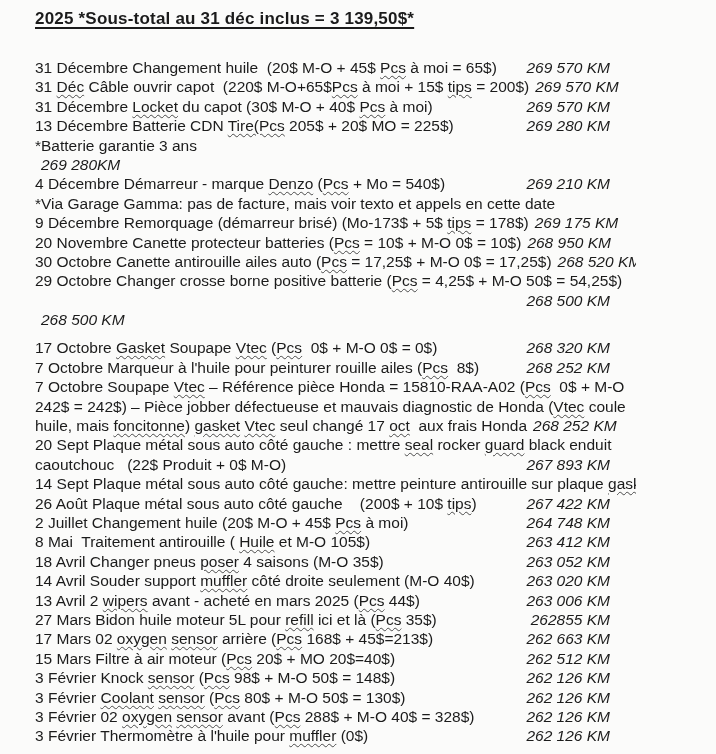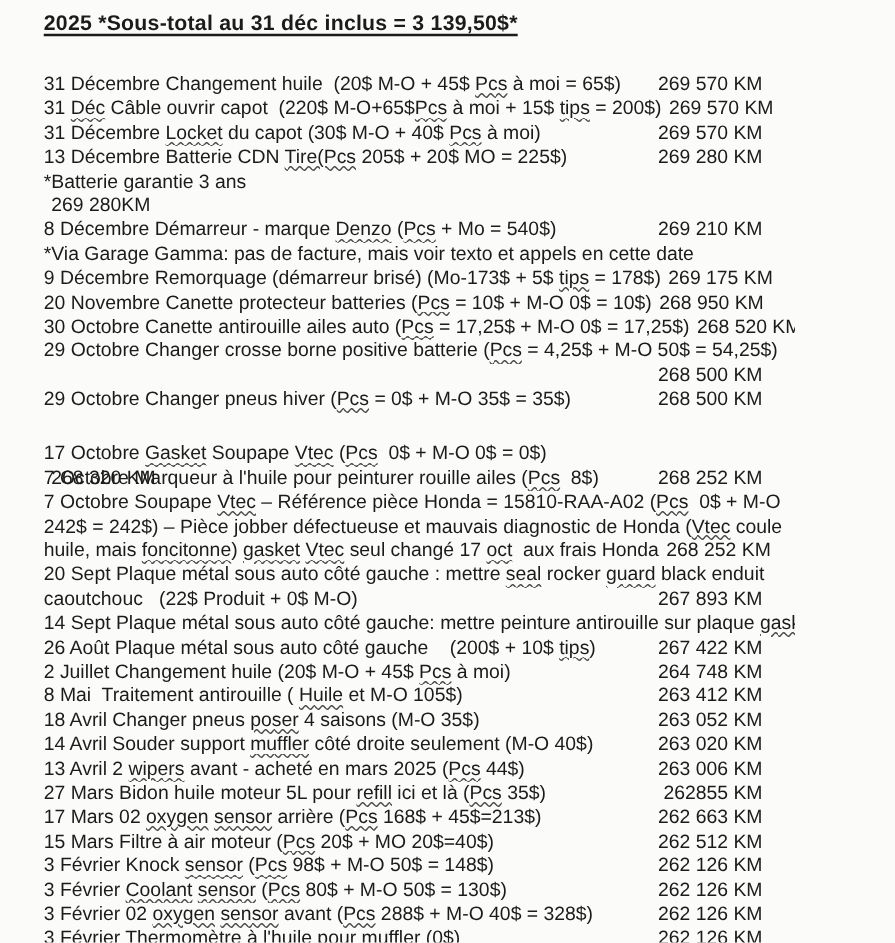--- a/index.html
+++ b/index.html
@@ -25,29 +25,29 @@
     text-decoration: underline;
     text-decoration-thickness: 2px;
     text-underline-offset: 3px;
     letter-spacing: 0.2px;
     margin-bottom: 29px;
     white-space: nowrap;
   }
   .line {
     display: flex;
     justify-content: space-between;
-    align-items: flex-start;
+    align-items: center;
     font-size: 15.5px;
     line-height: 19.4px;
     height: 19.4px;
     white-space: nowrap;
   }
-  .line.gap { margin-top: 24px; flex-direction: column; }
+  .line.gap { margin-top: 9px; }
   .ltext { white-space: pre; }
-  .km { white-space: pre; padding-left: 6px; }
+  .km { white-space: pre; padding-left: 6px; font-style: italic; }
   .sq {
     text-decoration: underline;
     text-decoration-style: wavy;
     text-decoration-color: #4a4a4a;
     text-decoration-thickness: 1px;
     text-underline-offset: 2px;
   }
 </style>
 </head>
 <body>
@@ -71,21 +71,21 @@
         <span class="ltext"><span>13 Décembre Batterie CDN </span><span class="sq">Tire(Pcs</span><span> 205$ + 20$ MO = 225$)</span></span>
         <span class="km">269 280 KM</span>
       </div>
       <div class="line">
         <span class="ltext"><span>*Batterie garantie 3 ans</span></span>
       </div>
       <div class="line">
         <span class="km">269 280KM</span>
       </div>
       <div class="line">
-        <span class="ltext"><span>8 Décembre Démarreur - marque </span><span class="sq">Denzo</span><span> (</span><span class="sq">Pcs</span><span> + Mo = 540$)</span></span>
+        <span class="ltext"><span>4 Décembre Démarreur - marque </span><span class="sq">Denzo</span><span> (</span><span class="sq">Pcs</span><span> + Mo = 540$)</span></span>
         <span class="km">269 210 KM</span>
       </div>
       <div class="line">
         <span class="ltext"><span>*Via Garage Gamma: pas de facture, mais voir texto et appels en cette date</span></span>
       </div>
       <div class="line">
         <span class="ltext"><span>9 Décembre Remorquage (démarreur brisé) (Mo-173$ + 5$ </span><span class="sq">tips</span><span> = 178$)</span></span>
         <span class="km">269 175 KM</span>
       </div>
       <div class="line">
@@ -97,21 +97,20 @@
         <span class="km">268 520 KM</span>
       </div>
       <div class="line">
         <span class="ltext"><span>29 Octobre Changer crosse borne positive batterie (</span><span class="sq">Pcs</span><span> = 4,25$ + M-O 50$ = 54,25$)</span></span>
       </div>
       <div class="line">
         <span class="ltext"><span></span></span>
         <span class="km">268 500 KM</span>
       </div>
       <div class="line">
-        <span class="ltext"><span>29 Octobre Changer pneus hiver (</span><span class="sq">Pcs</span><span> = 0$ + M-O 35$ = 35$)</span></span>
         <span class="km">268 500 KM</span>
       </div>
       <div class="line gap">
         <span class="ltext"><span>17 Octobre </span><span class="sq">Gasket</span><span> Soupape </span><span class="sq">Vtec</span><span> (</span><span class="sq">Pcs</span><span>  0$ + M-O 0$ = 0$)</span></span>
         <span class="km">268 320 KM</span>
       </div>
       <div class="line">
         <span class="ltext"><span>7 Octobre Marqueur à l'huile pour peinturer rouille ailes (</span><span class="sq">Pcs</span><span>  8$)</span></span>
         <span class="km">268 252 KM</span>
       </div>

